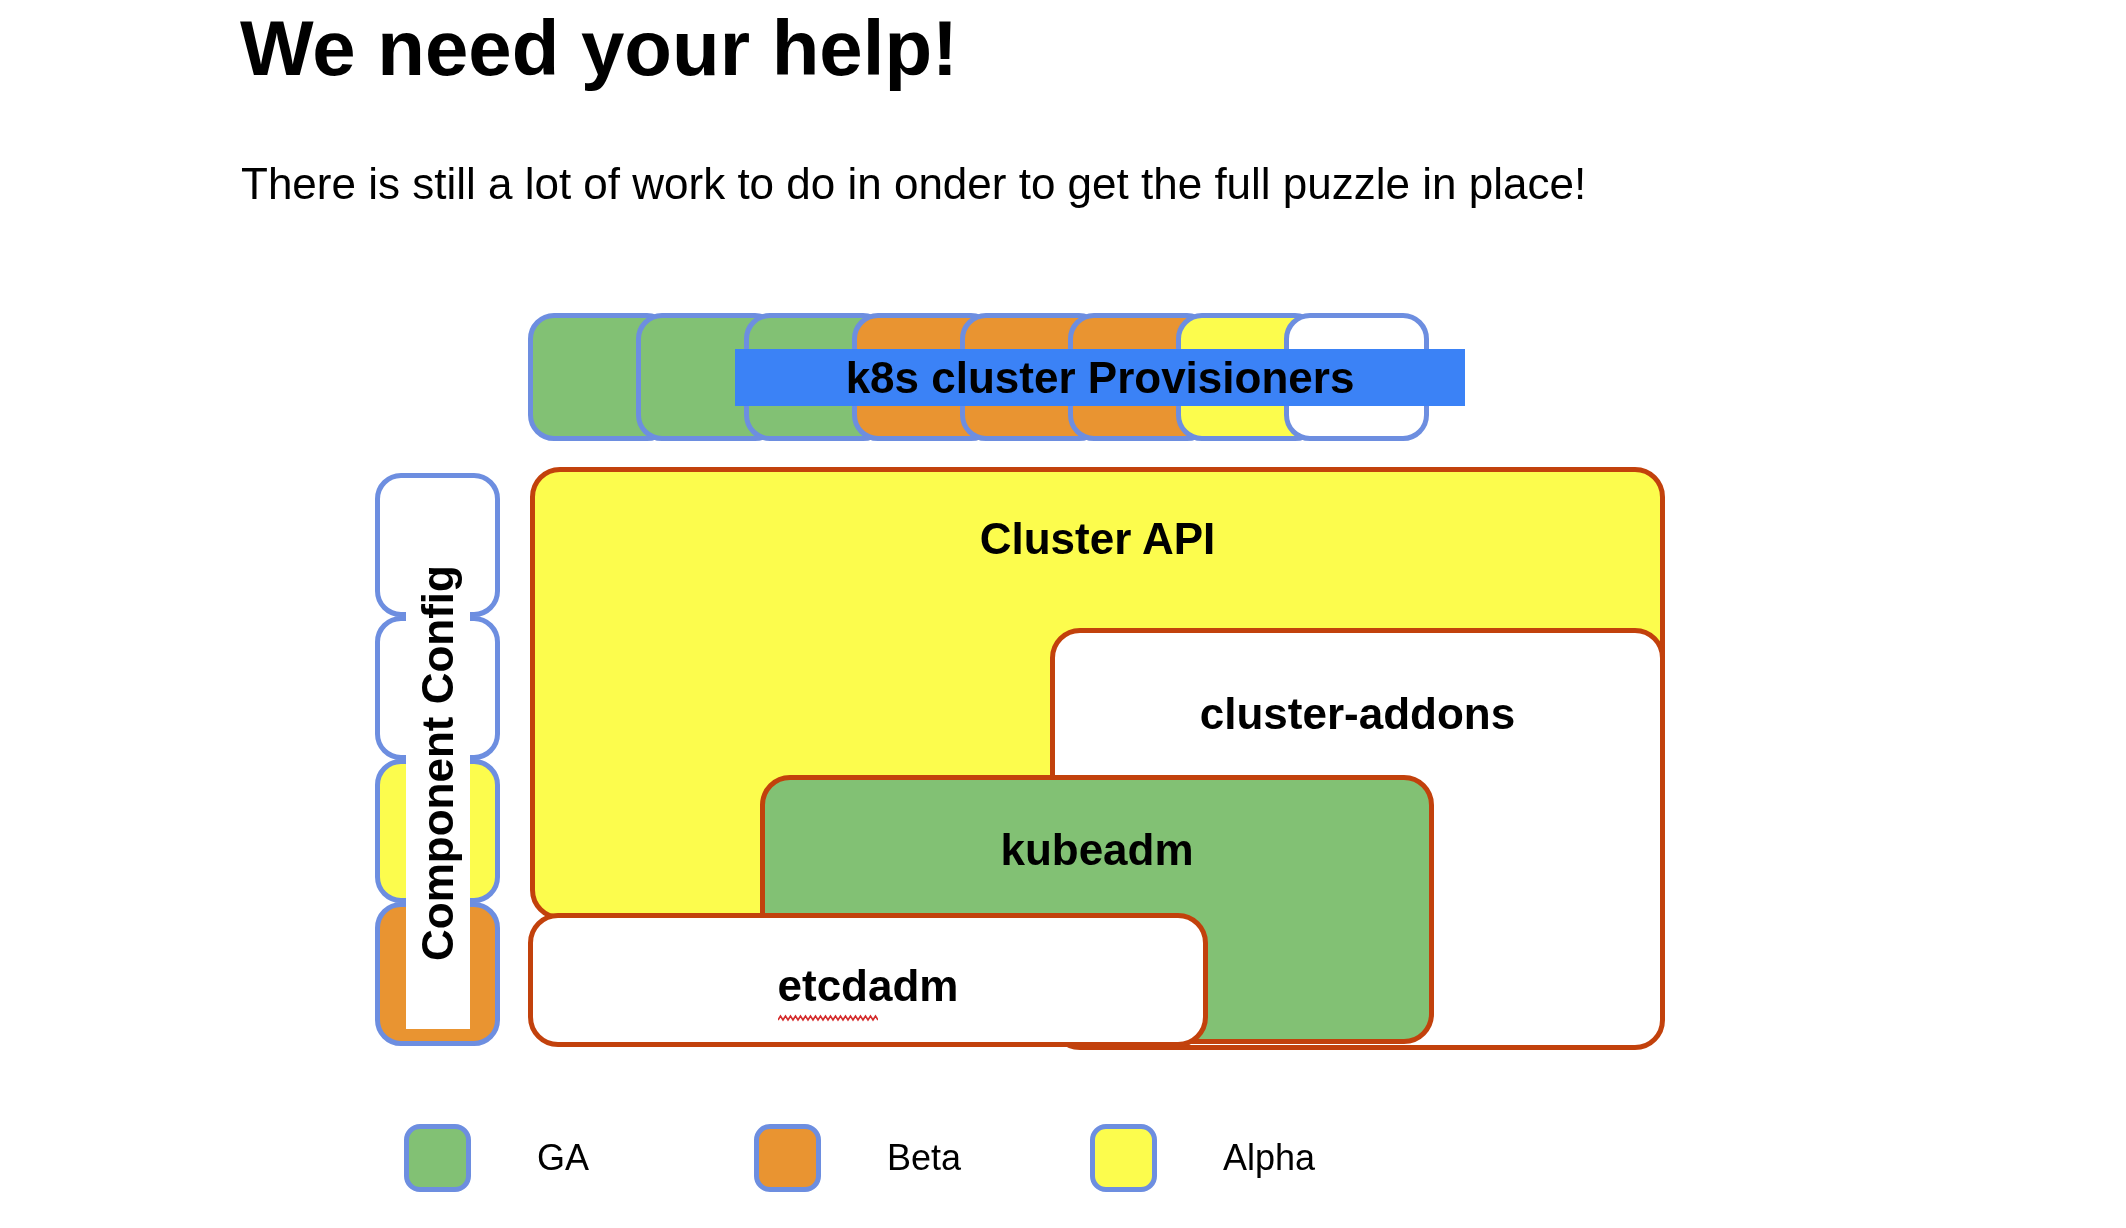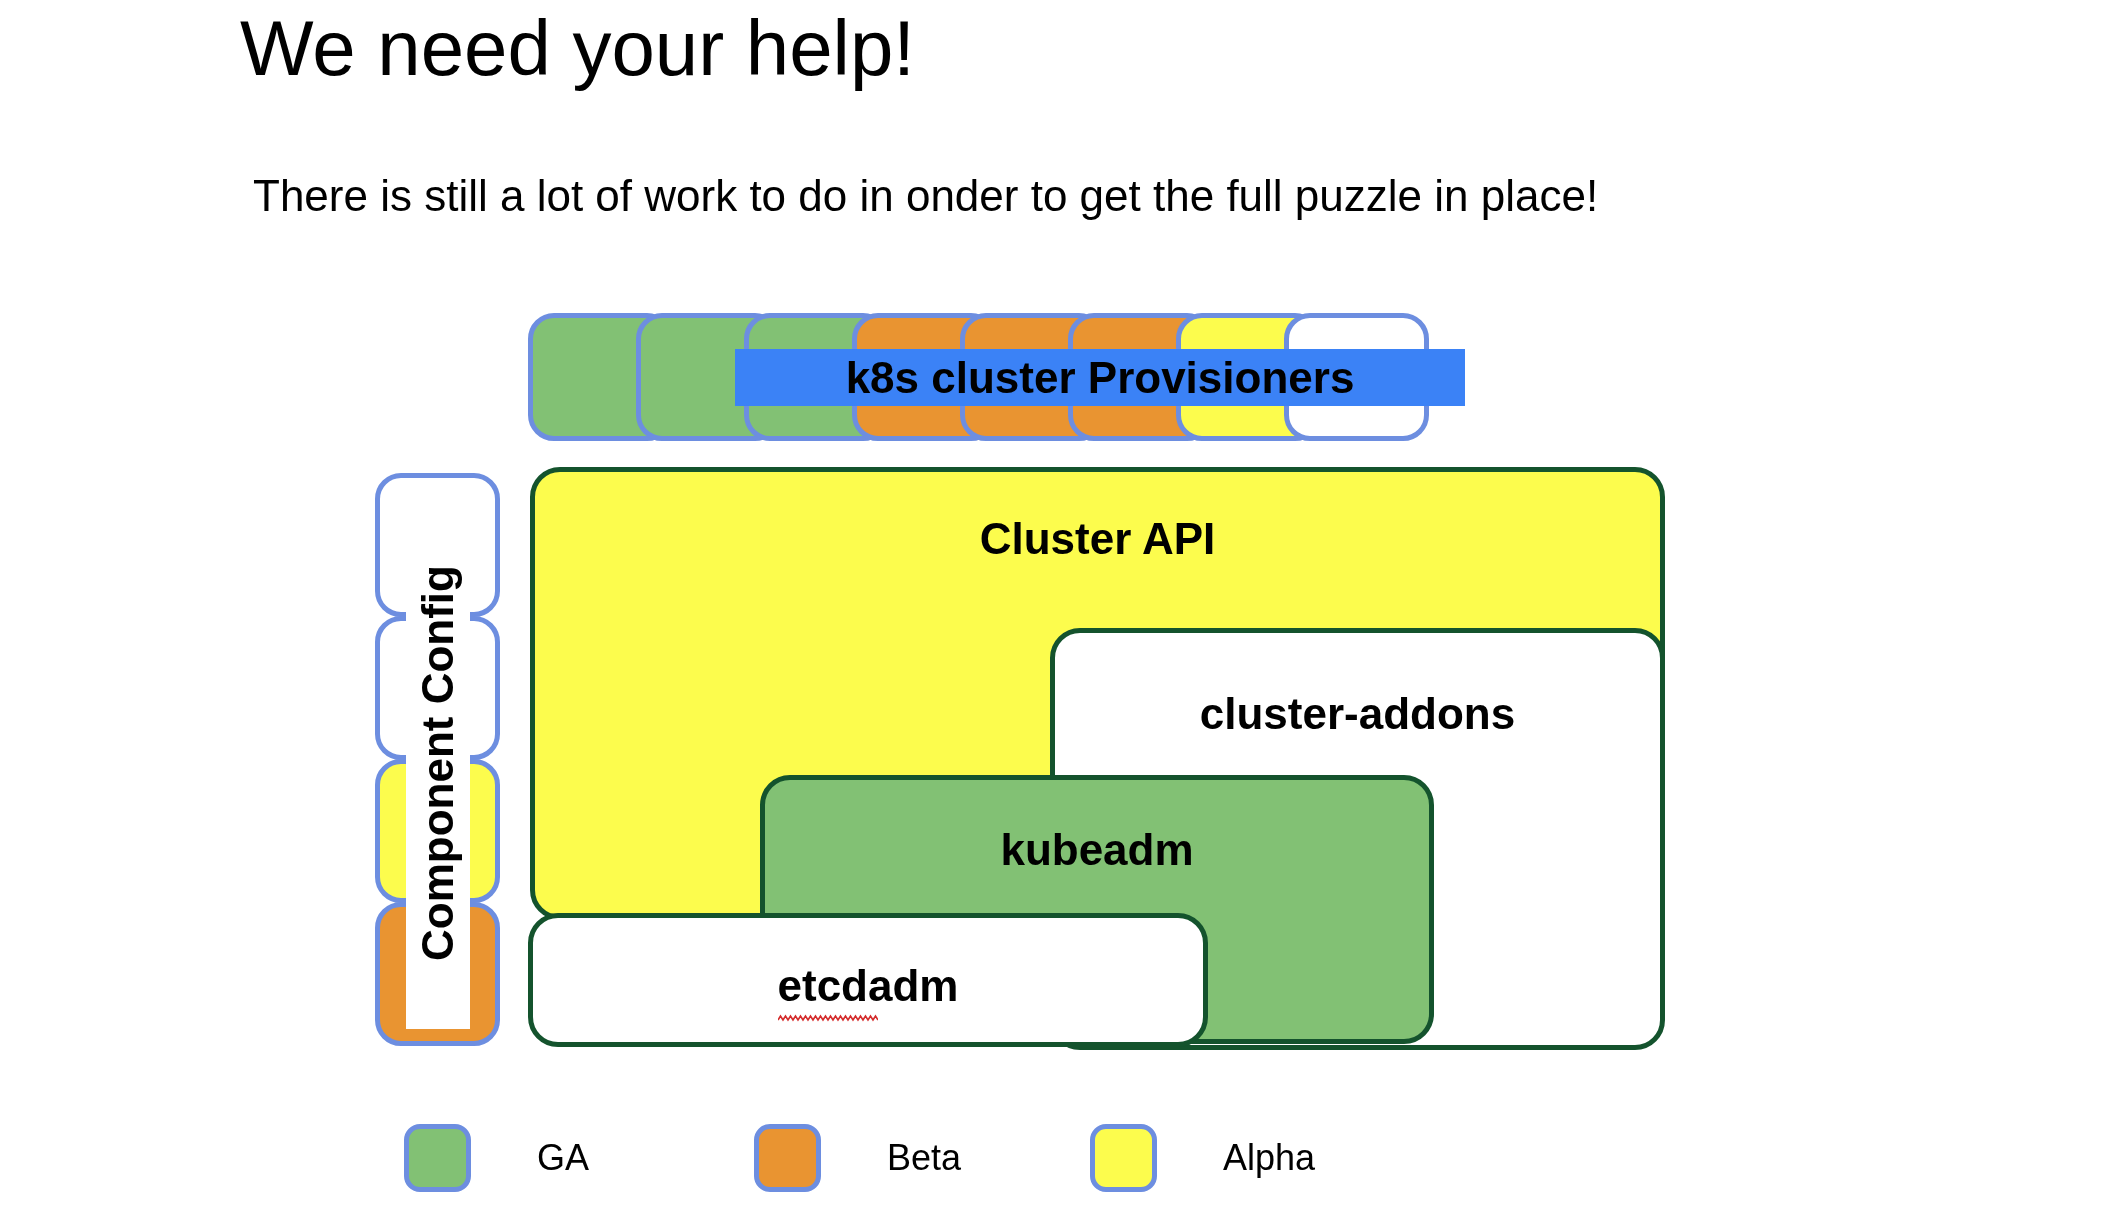--- a/index.html
+++ b/index.html
@@ -22,35 +22,35 @@
     overflow: hidden;
   }
 
   
   .slide-title {
     position: absolute;
     left: 240px;
     top: 8px;
     font-size: 78px;
     line-height: 1.05;
-    font-weight: normal;
+    font-weight: bold;
     color: #000000;
     white-space: nowrap;
     margin: 0;
   }
   .slide-subtitle {
     position: absolute;
     left: 241px;
     top: 160px;
     font-size: 44px;
     line-height: 1.1;
     font-weight: normal;
     color: #000000;
     white-space: nowrap;
-    margin: 12px;
+    margin: 0;
   }
 
   
   #provisioner-row {
     position: absolute;
     left: 528px;
     top: 313px;
     width: 1137px;
     height: 128px;
   }
@@ -114,21 +114,21 @@
     white-space: nowrap;
     font-size: 44px;
     font-weight: bold;
     color: #000000;
   }
 
   
   .stack-box {
     position: absolute;
     box-sizing: border-box;
-    border: 5px solid #14532d;
+    border: 5px solid #c2410c;
     border-radius: 30px;
   }
   .stack-label {
     position: absolute;
     left: 0;
     right: 0;
     text-align: center;
     font-size: 44px;
     font-weight: bold;
     color: #000000;

